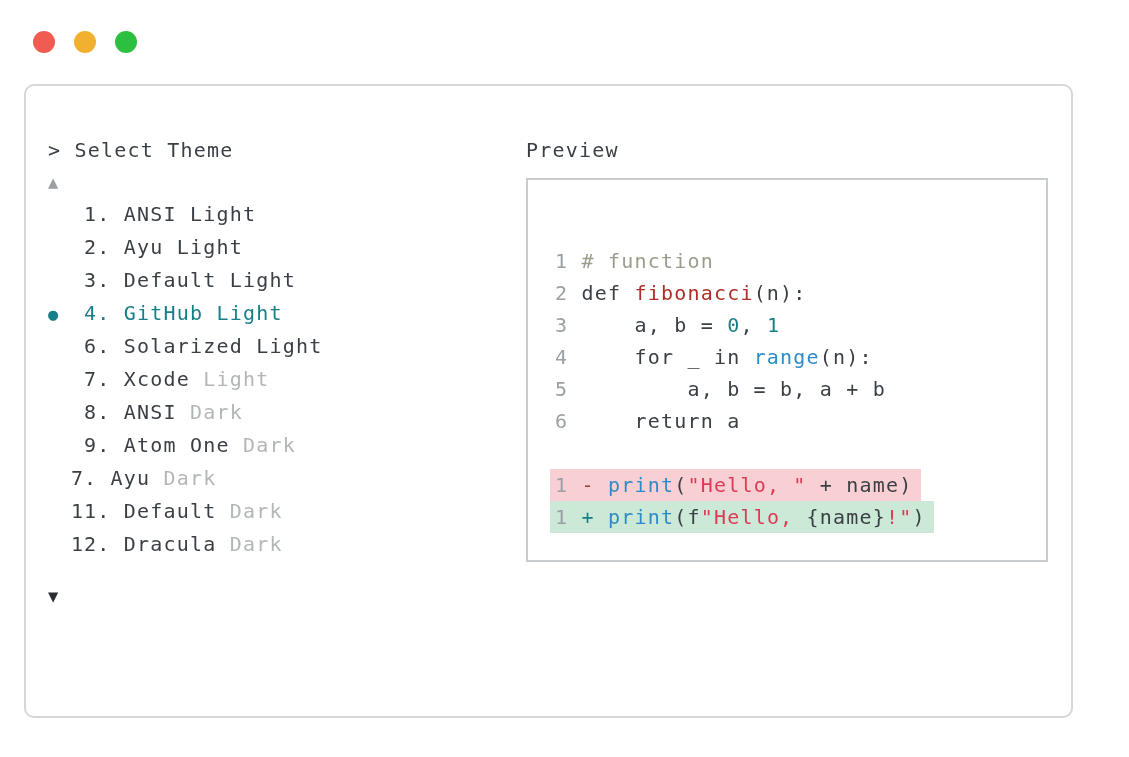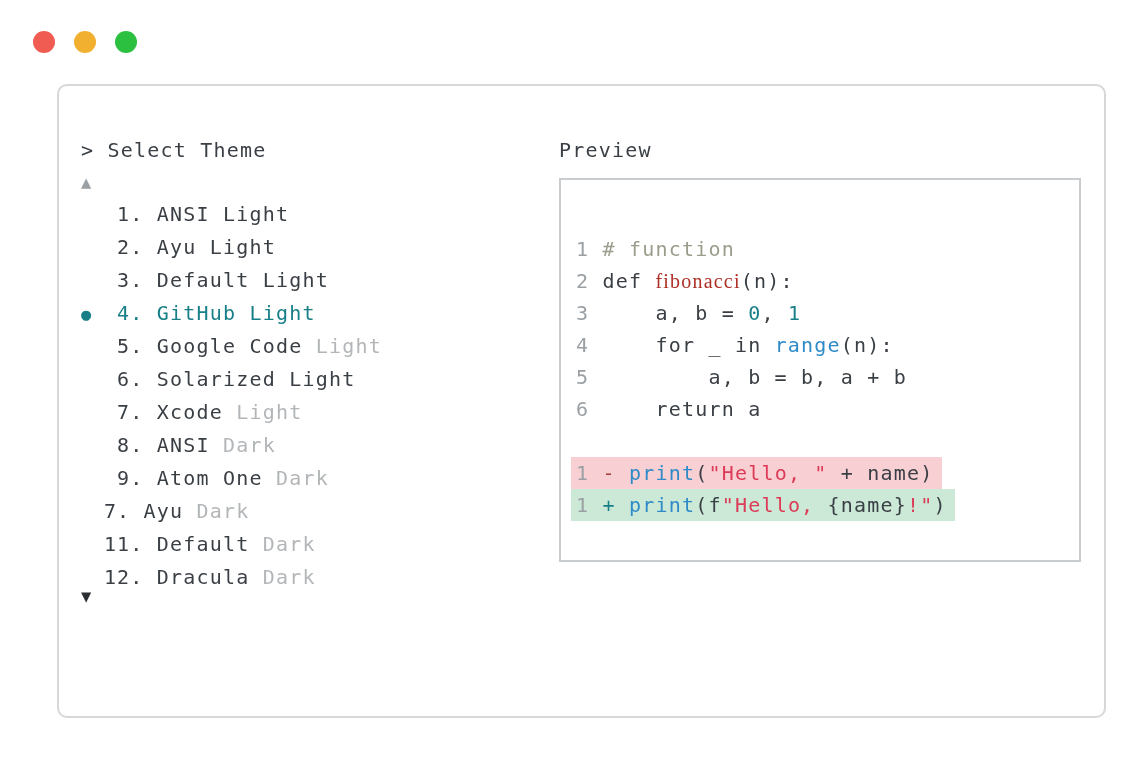--- a/index.html
+++ b/index.html
@@ -13,44 +13,44 @@
   .stage{position:relative;width:1129px;height:757px;background:#fff;overflow:hidden;
          font-family:"DejaVu Sans Mono","Liberation Mono",monospace;
          font-size:20px;letter-spacing:1.2px;color:var(--ink);}
   
   .lights{position:absolute;left:33px;top:31px;display:flex;gap:19px;}
   .dot{width:22px;height:22px;border-radius:50%;display:inline-block;}
   .dot.red{background:var(--dot_red);}
   .dot.yellow{background:var(--dot_yellow);}
   .dot.green{background:var(--dot_green);}
   
-  .panel{position:absolute;left:57px;top:84px;width:1045px;height:630px;
+  .panel{position:absolute;left:24px;top:84px;width:1045px;height:630px;
          background:#fff;border:2px solid var(--panel_border);border-radius:10px;}
   .picker-title{position:absolute;left:22px;top:48px;line-height:32px;white-space:pre;}
   .preview-title{position:absolute;left:500px;top:48px;line-height:32px;white-space:pre;}
   .scroll-up{position:absolute;left:22px;top:80px;line-height:32px;color:var(--gray);font-size:17px;}
   .scroll-down{position:absolute;left:22px;top:494px;line-height:32px;color:#2b2e33;font-size:17px;}
   .theme-list{position:absolute;left:22px;top:112px;margin:0;padding:0;list-style:none;}
   .theme-row{line-height:32px;white-space:pre;cursor:default;}
   .theme-row .marker{color:var(--teal);font-size:17px;}
   .theme-row .mutedtxt{color:var(--muted);}
   .theme-row.selected .num,.theme-row.selected .label{color:var(--teal);}
   .hint{position:absolute;left:22px;top:558px;line-height:32px;color:var(--hint);white-space:pre;}
   
   .preview-box{position:absolute;left:500px;top:92px;width:522px;height:384px;
                border:2px solid var(--preview_border);background:#fff;box-sizing:border-box;}
-  .code{position:absolute;left:0;top:0;margin:0;padding:53px 0 0 15px;}
+  .code{position:absolute;left:0;top:0;margin:12px;padding:53px 0 0 15px;}
   .code-line{height:32px;line-height:32px;white-space:pre;}
   .line-bg{display:inline-block;padding:0 8px 0 5px;margin-left:-5px;}
   .line-bg.del{background:var(--diff_del_bg);}
   .line-bg.add{background:var(--diff_add_bg);}
   .tok-ln{color:var(--gray);}
   .tok-plain{color:var(--ink);}
   .tok-comment{color:var(--comment);}
-  .tok-defname{color:var(--brick);font-family:Liberation Serif, serif;}
+  .tok-defname{color:var(--brick);}
   .tok-num{color:var(--teal);}
   .tok-call{color:var(--blue);}
   .tok-str{color:var(--crimson);}
   .tok-del{color:#a6403b;}
   .tok-add{color:var(--teal);}
 </style>
 </head>
 <body>
 
 <div class="stage">
@@ -64,21 +64,20 @@
   <div class="panel">
     <div class="picker-title">&gt; Select Theme</div>
     <div class="preview-title">Preview</div>
 
     <div class="scroll-up">▲</div>
     <ul class="theme-list" id="theme-list">
         <li class="theme-row"><span class="marker">  </span><span class="num"> 1. </span><span class="label">ANSI Light</span></li>
         <li class="theme-row"><span class="marker">  </span><span class="num"> 2. </span><span class="label">Ayu Light</span></li>
         <li class="theme-row"><span class="marker">  </span><span class="num"> 3. </span><span class="label">Default Light</span></li>
         <li class="theme-row selected"><span class="marker">● </span><span class="num"> 4. </span><span class="label">GitHub Light</span></li>
-        <li class="theme-row"><span class="marker">  </span><span class="num"> 5. </span><span class="label">Google Code</span><span class="mutedtxt"> Light</span></li>
         <li class="theme-row"><span class="marker">  </span><span class="num"> 6. </span><span class="label">Solarized Light</span></li>
         <li class="theme-row"><span class="marker">  </span><span class="num"> 7. </span><span class="label">Xcode</span><span class="mutedtxt"> Light</span></li>
         <li class="theme-row"><span class="marker">  </span><span class="num"> 8. </span><span class="label">ANSI</span><span class="mutedtxt"> Dark</span></li>
         <li class="theme-row"><span class="marker">  </span><span class="num"> 9. </span><span class="label">Atom One</span><span class="mutedtxt"> Dark</span></li>
         <li class="theme-row"><span class="marker">  </span><span class="num">7. </span><span class="label">Ayu</span><span class="mutedtxt"> Dark</span></li>
         <li class="theme-row"><span class="marker">  </span><span class="num">11. </span><span class="label">Default</span><span class="mutedtxt"> Dark</span></li>
         <li class="theme-row"><span class="marker">  </span><span class="num">12. </span><span class="label">Dracula</span><span class="mutedtxt"> Dark</span></li>
       </ul>
     <div class="scroll-down">▼</div>
 

